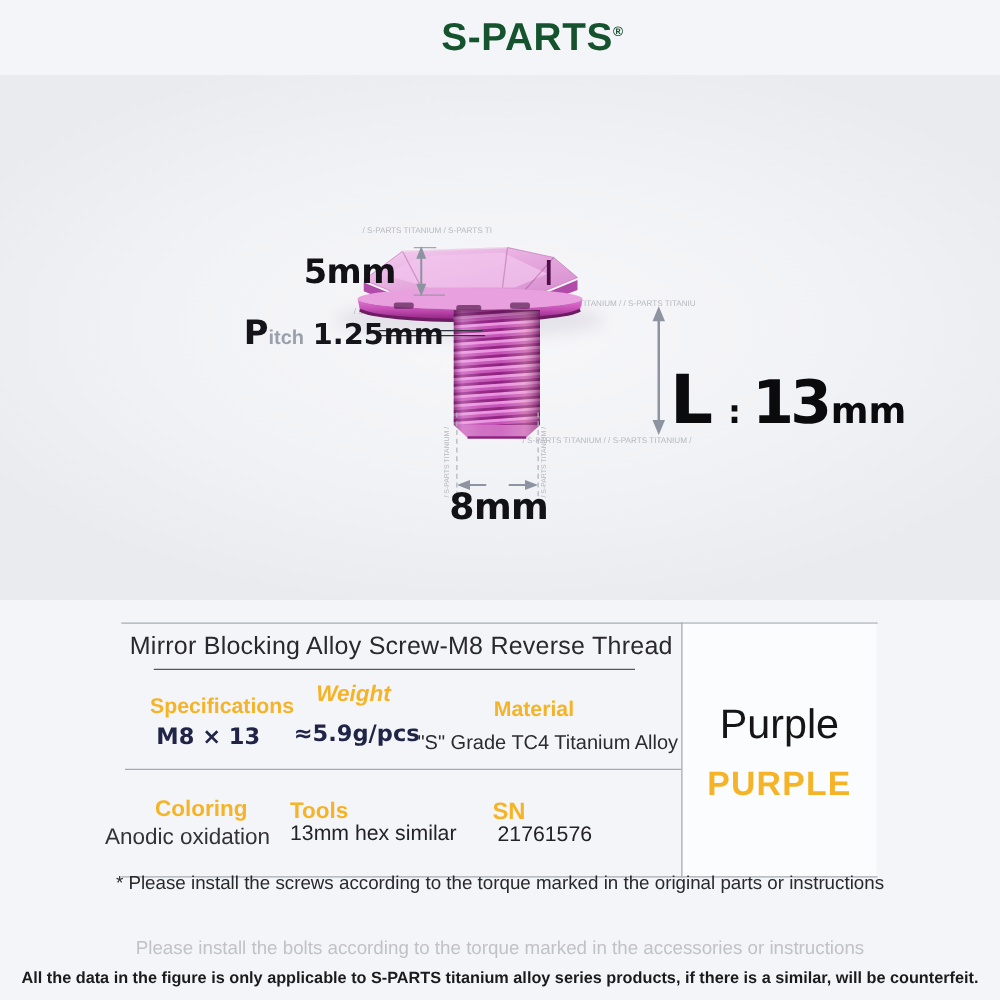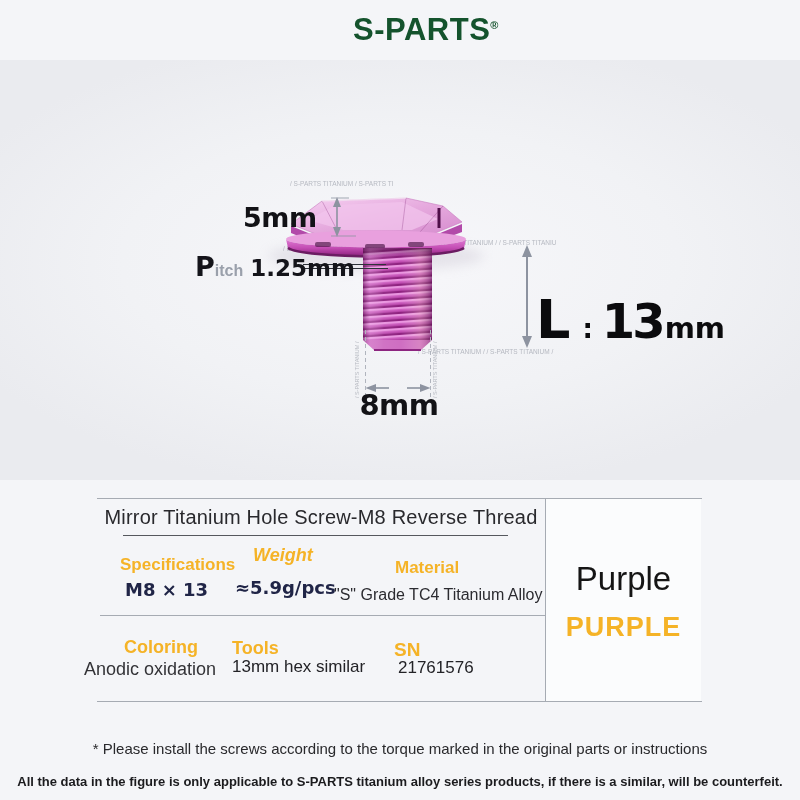--- a/index.html
+++ b/index.html
@@ -53,21 +53,21 @@
   .coloring-lbl{left:124px;top:637px;font-size:18px;}
   .coloring-val{left:84px;top:659px;font-size:18px;color:#333337;}
   .tools-lbl{left:232px;top:638px;font-size:18px;}
   .tools-val{left:232px;top:657px;font-size:17px;color:#232327;}
   .sn-lbl{left:394px;top:639px;font-size:19px;font-weight:600;text-align:center;}
   .sn-val{left:398px;top:658px;font-size:17px;color:#232327;}
   .color-name{left:546px;top:560px;width:155px;text-align:center;font-size:33px;color:#151515;}
   .color-code{left:546px;top:612px;width:155px;text-align:center;font-size:27px;font-weight:800;color:#f5b327;letter-spacing:1px;}
   
   .note{left:0;width:800px;text-align:center;}
-  .note1{top:740px;font-size:15px;color:#29292c;}
+  .note1{top:698px;font-size:15px;color:#29292c;}
   .note2{top:750px;font-size:15px;color:#c2c2c6;}
   .note3{top:774px;font-size:13px;font-weight:600;color:#1b1b1e;}
 </style>
 </head>
 <body>
 
 <div id="app">
 
   <div class="abs photo-bg"></div>
 
@@ -183,21 +183,21 @@
     <span class="len-l">L</span>
     <span class="len-colon">:</span>
     <span class="len-val">13</span>
     <span class="len-unit">mm</span>
   </div>
   <div class="abs dim dim-8mm">8mm</div>
 
   <div class="abs tline t-top"></div>
   <div class="abs t-cellbg"></div>
   <div class="abs t-vert"></div>
-  <div class="abs t-title">Mirror Titanium Hole Screw-M8 Reverse Thread</div>
+  <div class="abs t-title">Mirror Blocking Alloy Screw-M8 Reverse Thread</div>
   <div class="abs t-underline"></div>
 
   <div class="abs lbl spec-lbl">Specifications</div>
   <div class="abs val-navy spec-val">M8 × 13</div>
   <div class="abs lbl weight-lbl">Weight</div>
   <div class="abs val-navy weight-val">≈5.9g/pcs</div>
   <div class="abs lbl material-lbl">Material</div>
   <div class="abs val-dark material-val">"S" Grade TC4 Titanium Alloy</div>
 
   <div class="abs tline t-mid"></div>
@@ -208,15 +208,16 @@
   <div class="abs tools-val">13mm hex similar</div>
   <div class="abs lbl sn-lbl">SN</div>
   <div class="abs sn-val">21761576</div>
 
   <div class="abs tline t-bot"></div>
 
   <div class="abs color-name">Purple</div>
   <div class="abs color-code">PURPLE</div>
 
   <div class="abs note note1">* Please install the screws according to the torque marked in the original parts or instructions</div>
+  <div class="abs note note2">Please install the bolts according to the torque marked in the accessories or instructions</div>
   <div class="abs note note3">All the data in the figure is only applicable to S-PARTS titanium alloy series products, if there is a similar, will be counterfeit.</div>
 
 </div>
 
 </body></html>

